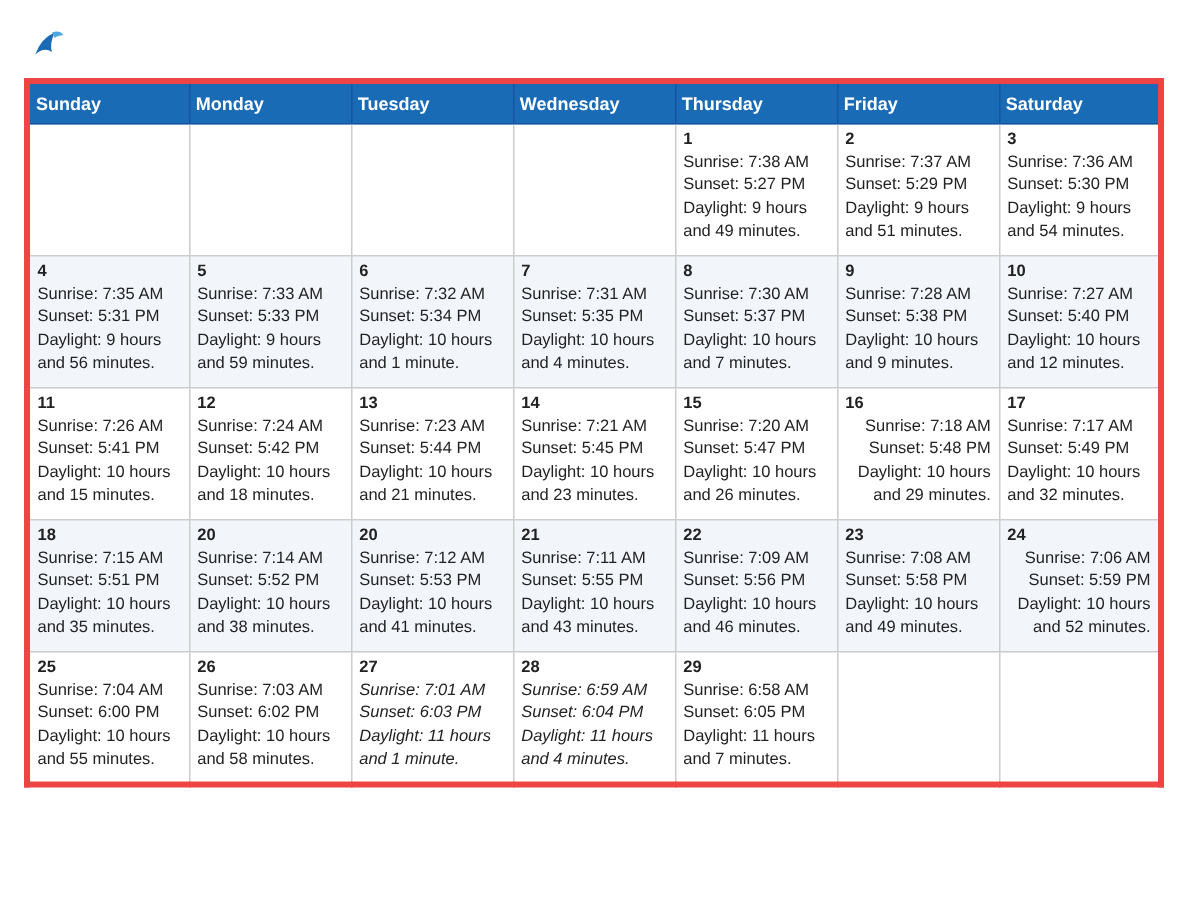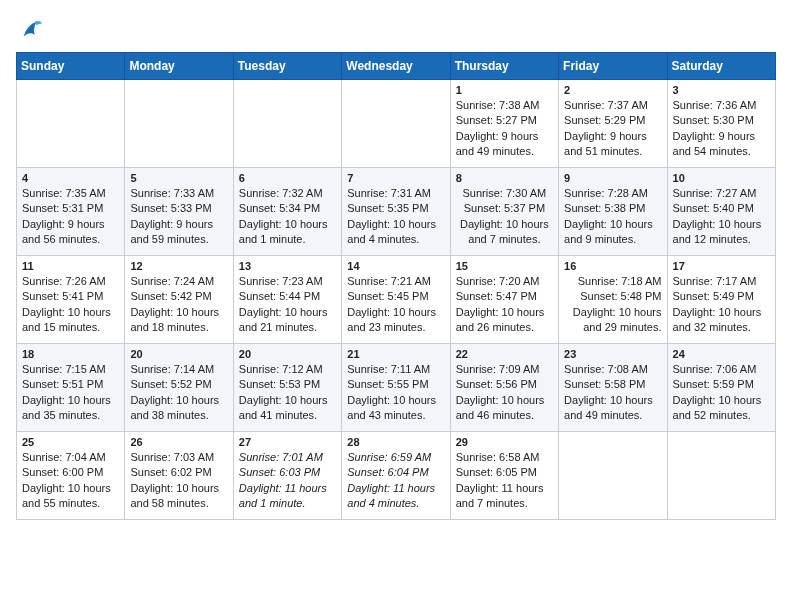--- a/index.html
+++ b/index.html
@@ -40,21 +40,21 @@
       font-weight: bold;
       color: #222;
     }
     .title-location {
       font-size: 14px;
       color: #333;
     }
     .calendar {
       width: 100%;
       border-collapse: collapse;
-      border: 1px solid #ef4444;
+      border: 4px solid #ef4444;
     }
     .calendar th {
       background-color: #1a6bb5;
       color: #fff;
       font-size: 12px;
       font-weight: bold;
       padding: 6px 4px;
       text-align: left;
       border: 1px solid #1555a0;
     }
@@ -175,21 +175,21 @@
         </td>
         <td>
           <div class="day-number">7</div>
           <div class="day-info" style="white-space: pre-line;">Sunrise: 7:31 AM
 Sunset: 5:35 PM
 Daylight: 10 hours
 and 4 minutes.</div>
         </td>
         <td>
           <div class="day-number">8</div>
-          <div class="day-info" style="white-space: pre-line; text-align: center;">Sunrise: 7:30 AM
+          <div class="day-info" style="white-space: pre-line;">Sunrise: 7:30 AM
 Sunset: 5:37 PM
 Daylight: 10 hours
 and 7 minutes.</div>
         </td>
         <td>
           <div class="day-number">9</div>
           <div class="day-info" style="white-space: pre-line;">Sunrise: 7:28 AM
 Sunset: 5:38 PM
 Daylight: 10 hours
 and 9 minutes.</div>
@@ -291,21 +291,21 @@
         </td>
         <td>
           <div class="day-number">23</div>
           <div class="day-info" style="white-space: pre-line;">Sunrise: 7:08 AM
 Sunset: 5:58 PM
 Daylight: 10 hours
 and 49 minutes.</div>
         </td>
         <td>
           <div class="day-number">24</div>
-          <div class="day-info" style="white-space: pre-line;">Sunrise: 7:06 AM
+          <div class="day-info" style="white-space: pre-line; text-align: right;">Sunrise: 7:06 AM
 Sunset: 5:59 PM
 Daylight: 10 hours
 and 52 minutes.</div>
         </td>
       </tr>
       <tr>
         <td>
           <div class="day-number">25</div>
           <div class="day-info" style="white-space: pre-line;">Sunrise: 7:04 AM
 Sunset: 6:00 PM

